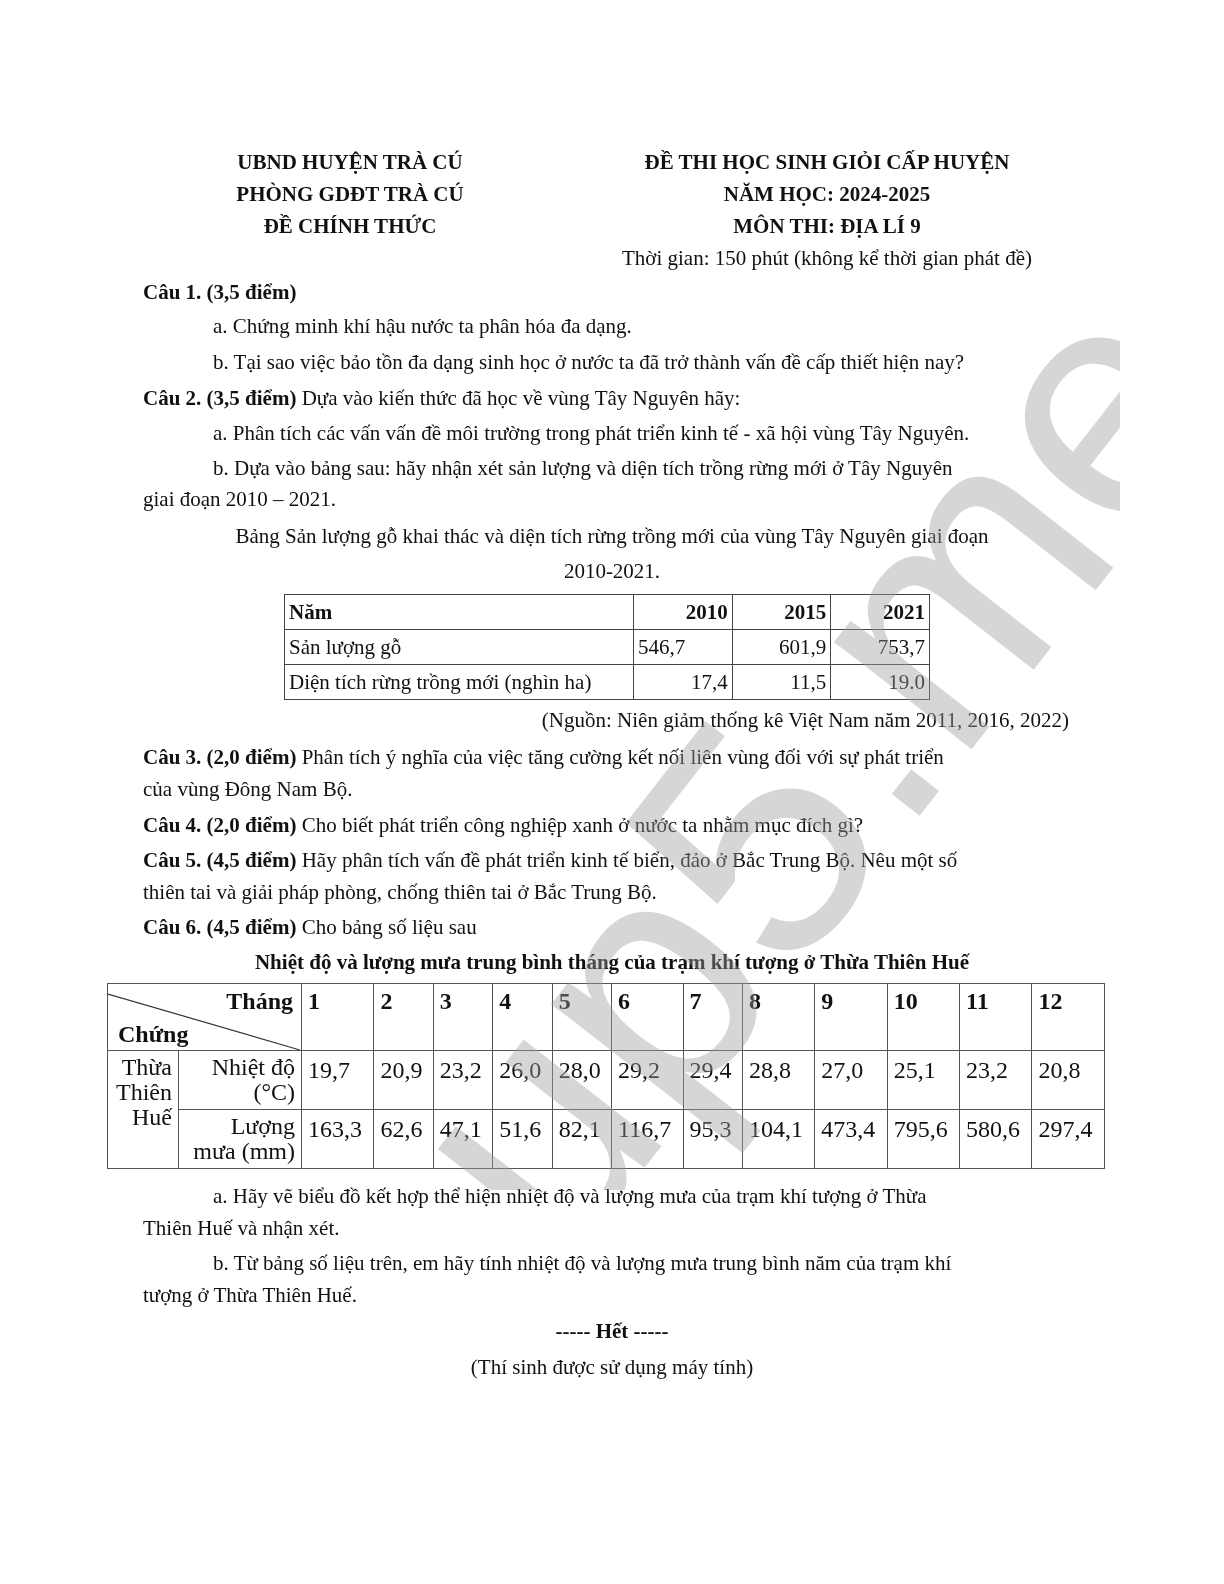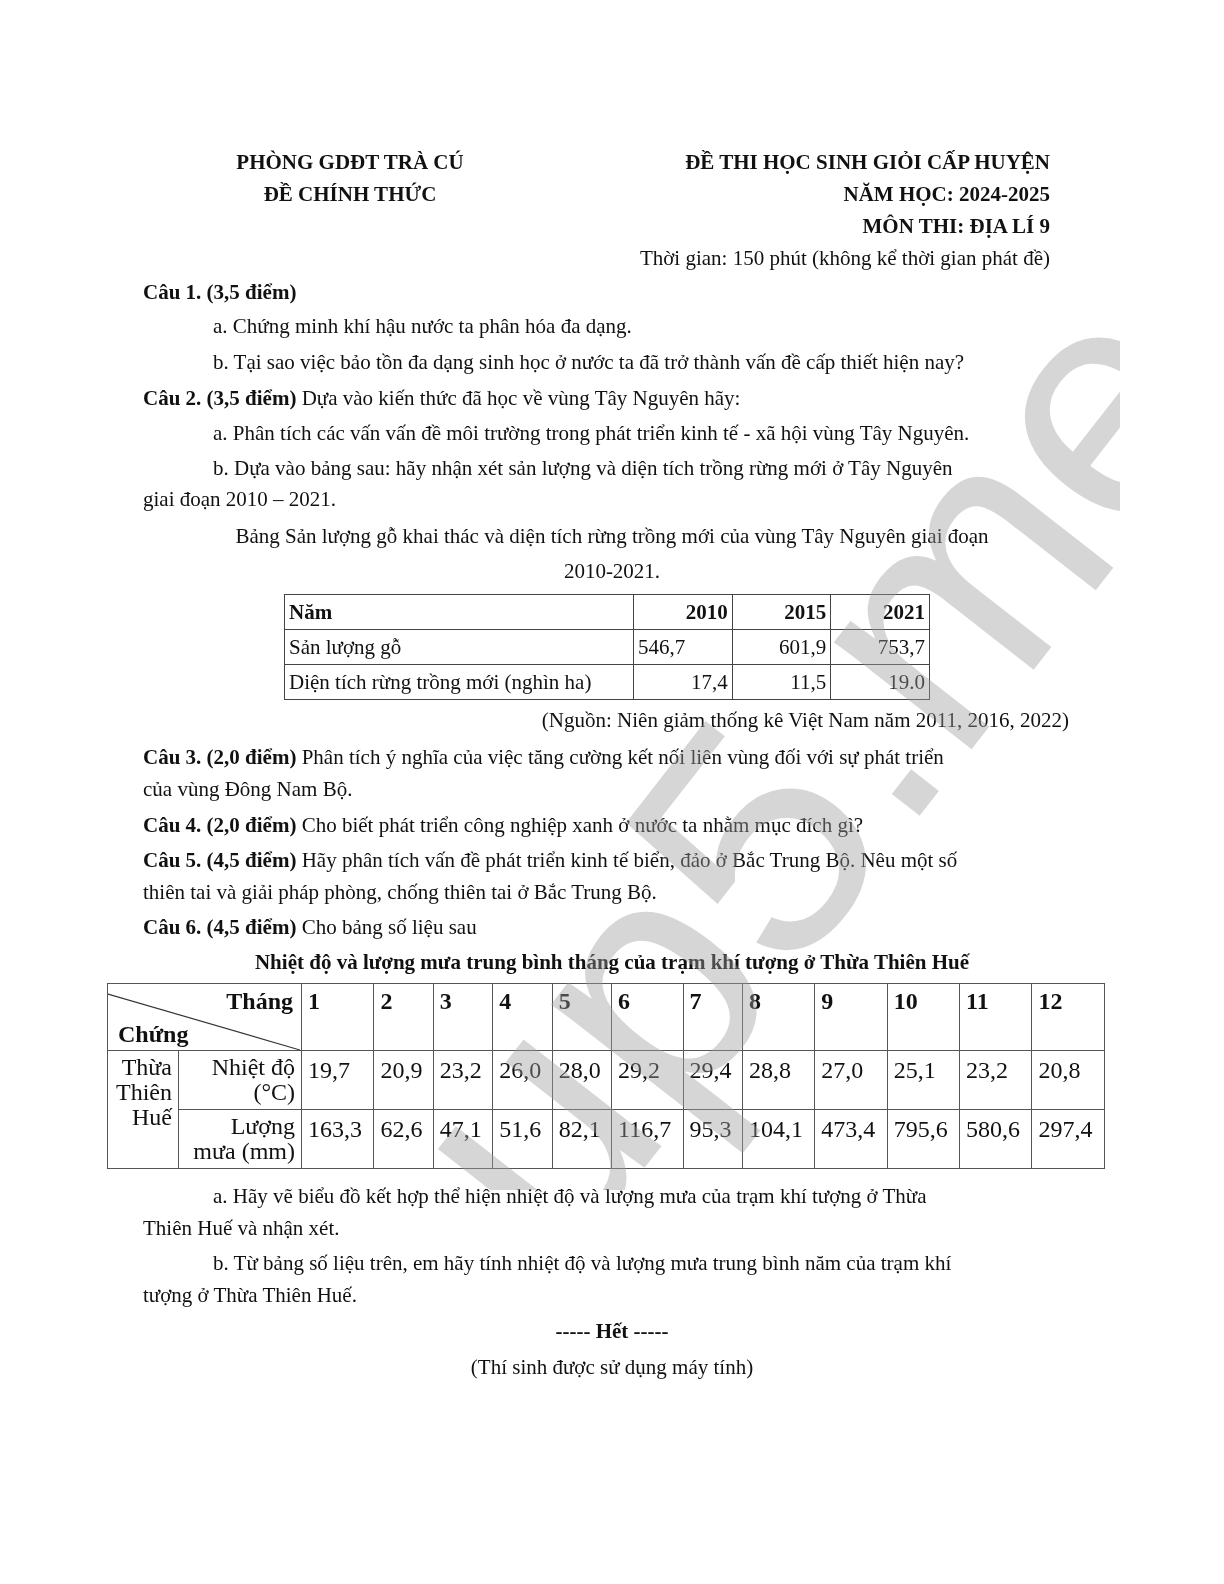--- a/index.html
+++ b/index.html
@@ -1,21 +1,21 @@
 <!DOCTYPE html>
 <html><head>
 <meta charset="utf-8">
 <style>
   html, body { margin: 0; padding: 0; background: #fff; }
   body { width: 1224px; height: 1584px; position: relative; overflow: hidden;
          font-family: "Liberation Serif", "DejaVu Serif", serif; color: #111; font-size: 21px; }
   .page { position: absolute; left: 0; top: 0; width: 1224px; height: 1584px; }
   .hdr-left { position: absolute; left: 180px; top: 146px; width: 340px; text-align: center;
               font-weight: bold; line-height: 32px; font-size: 21px; }
-  .hdr-right { position: absolute; left: 540px; top: 146px; width: 510px; text-align: right;
+  .hdr-right { position: absolute; left: 572px; top: 146px; width: 510px; text-align: center;
                line-height: 32px; font-size: 21px; }
   .hdr-right .b { font-weight: bold; }
   .line { position: absolute; left: 143px; white-space: nowrap; line-height: 30px; }
   .ind { left: 213px; }
   .b { font-weight: bold; }
   .it { }
   .center { left: 0; width: 1224px; text-align: center; }
   table { border-collapse: collapse; position: absolute; }
   .t1 { left: 284px; top: 594px; width: 646px; font-size: 21px; }
   .t1 td { border: 1.5px solid #444; height: 34px; padding: 0 4px; }
@@ -31,20 +31,21 @@
   .diag .top { position: absolute; right: 8px; top: 4px; font-weight: bold; }
   .diag .bot { position: absolute; left: 10px; bottom: 2px; font-weight: bold; }
   .watermark { position: absolute; left: 120px; top: 290px; width: 1000px; height: 900px; pointer-events: none; }
 </style>
 </head>
 <body>
 
 <div class="page">
 
   <div class="hdr-left">
+    <div>UBND HUYỆN TRÀ CÚ</div>
     <div>PHÒNG GDĐT TRÀ CÚ</div>
     <div>ĐỀ CHÍNH THỨC</div>
   </div>
 
   <div class="hdr-right">
     <div class="b">ĐỀ THI HỌC SINH GIỎI CẤP HUYỆN</div>
     <div class="b">NĂM HỌC: 2024-2025</div>
     <div class="b">MÔN THI: ĐỊA LÍ 9</div>
     <div>Thời gian: 150 phút (không kể thời gian phát đề)</div>
   </div>

